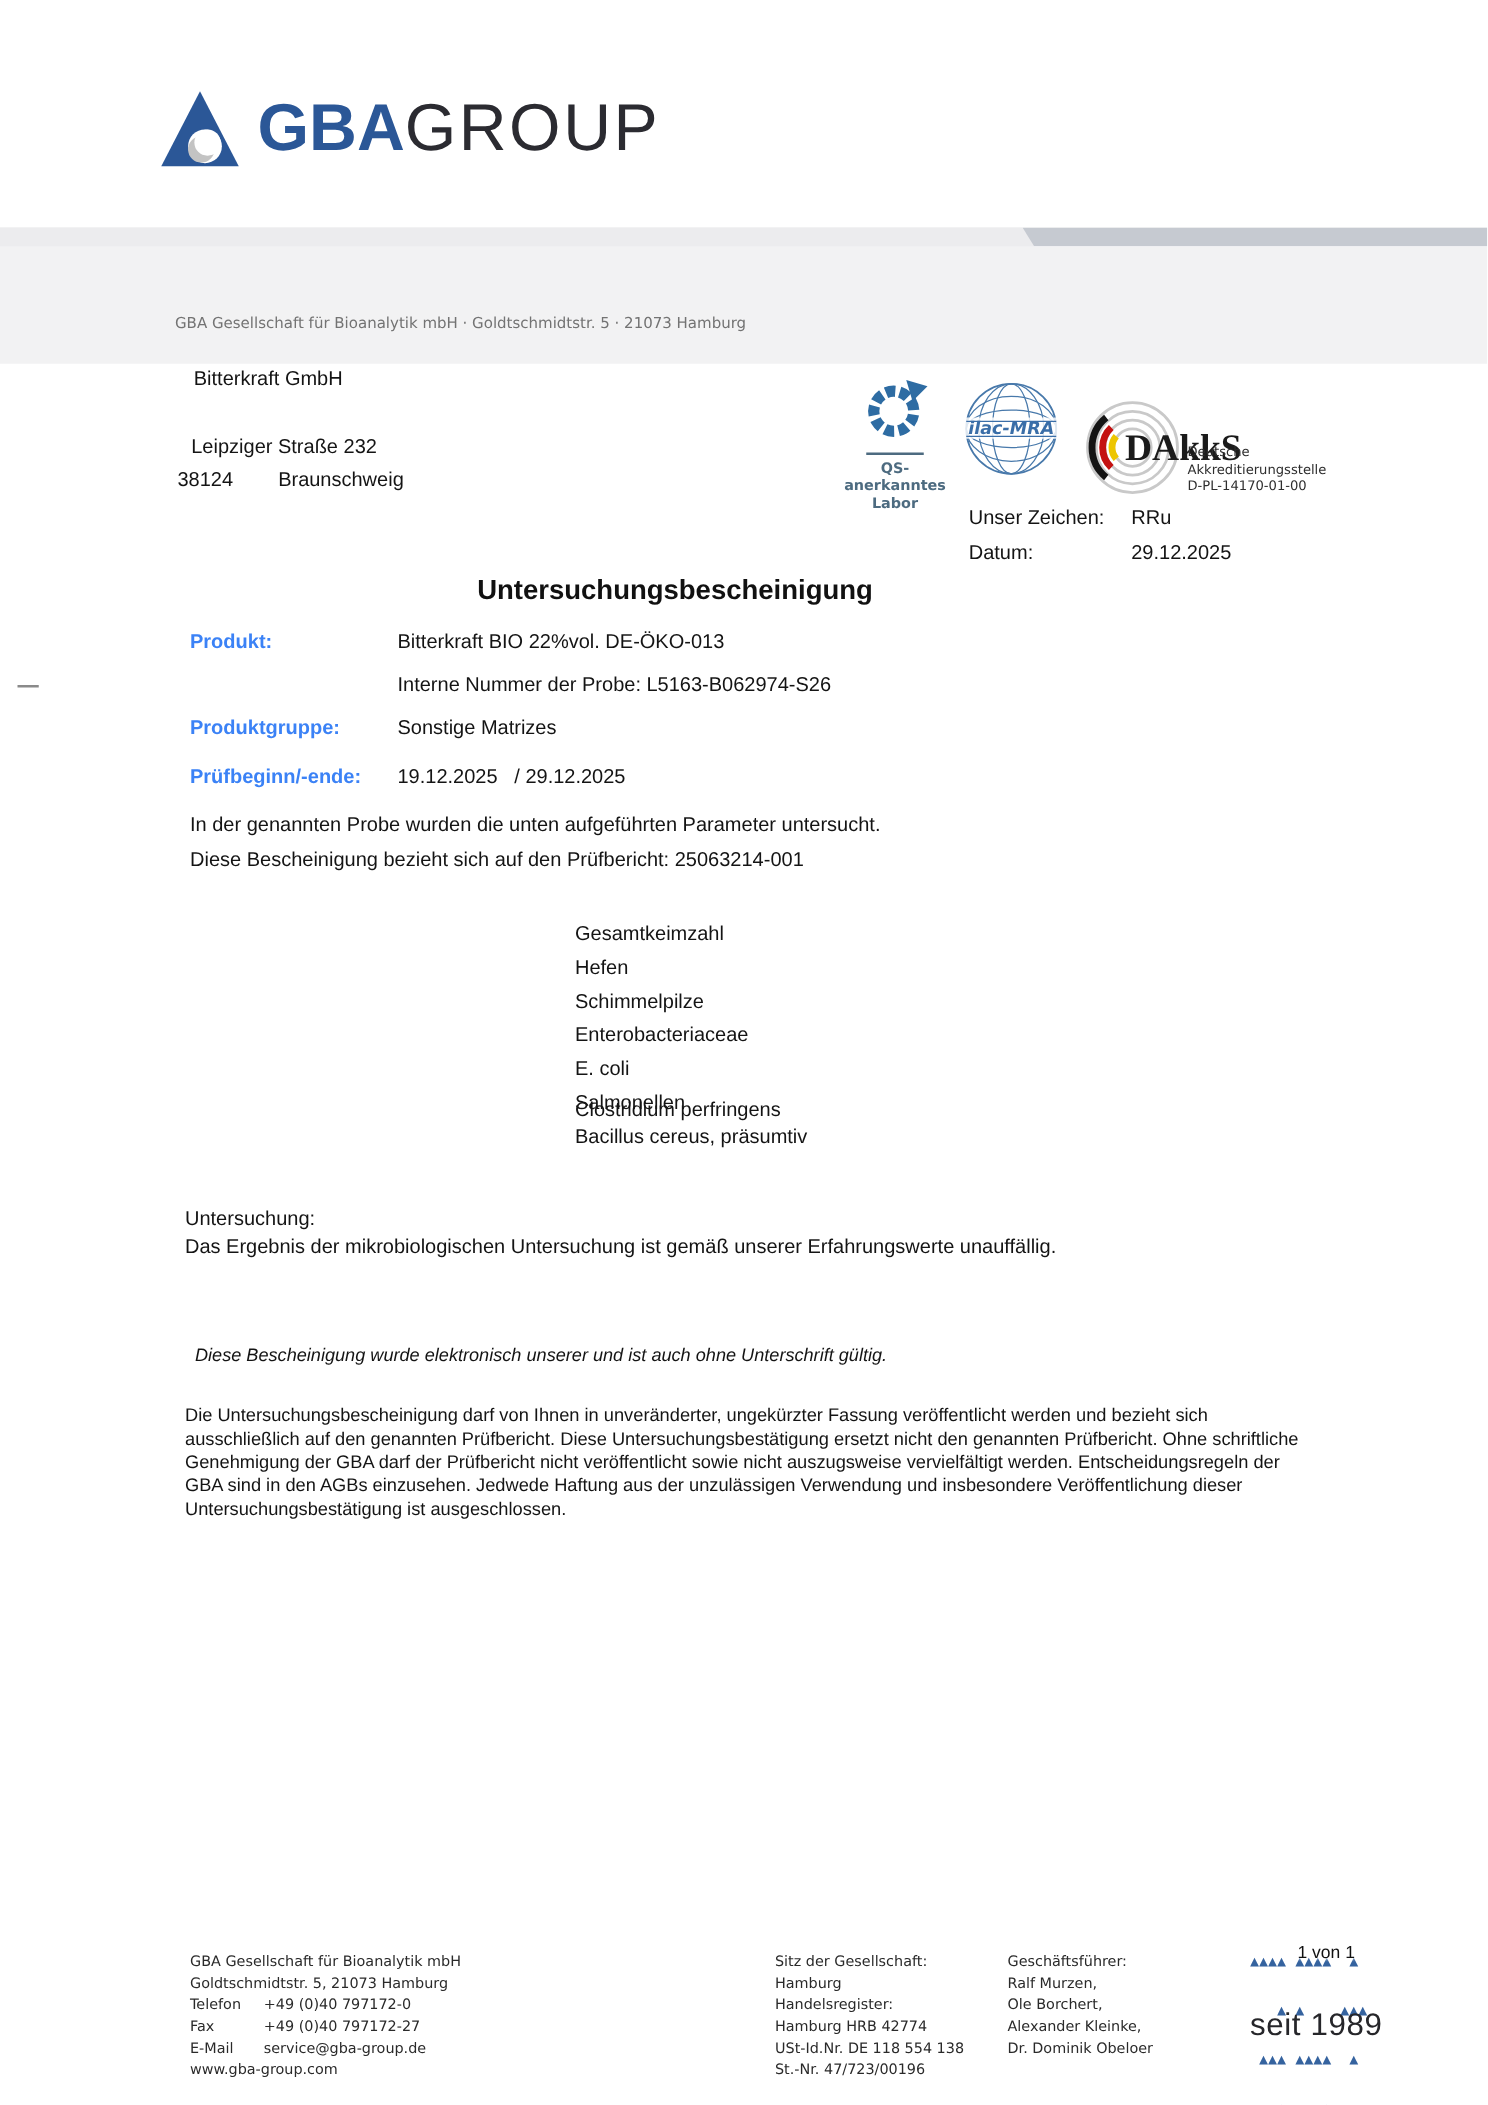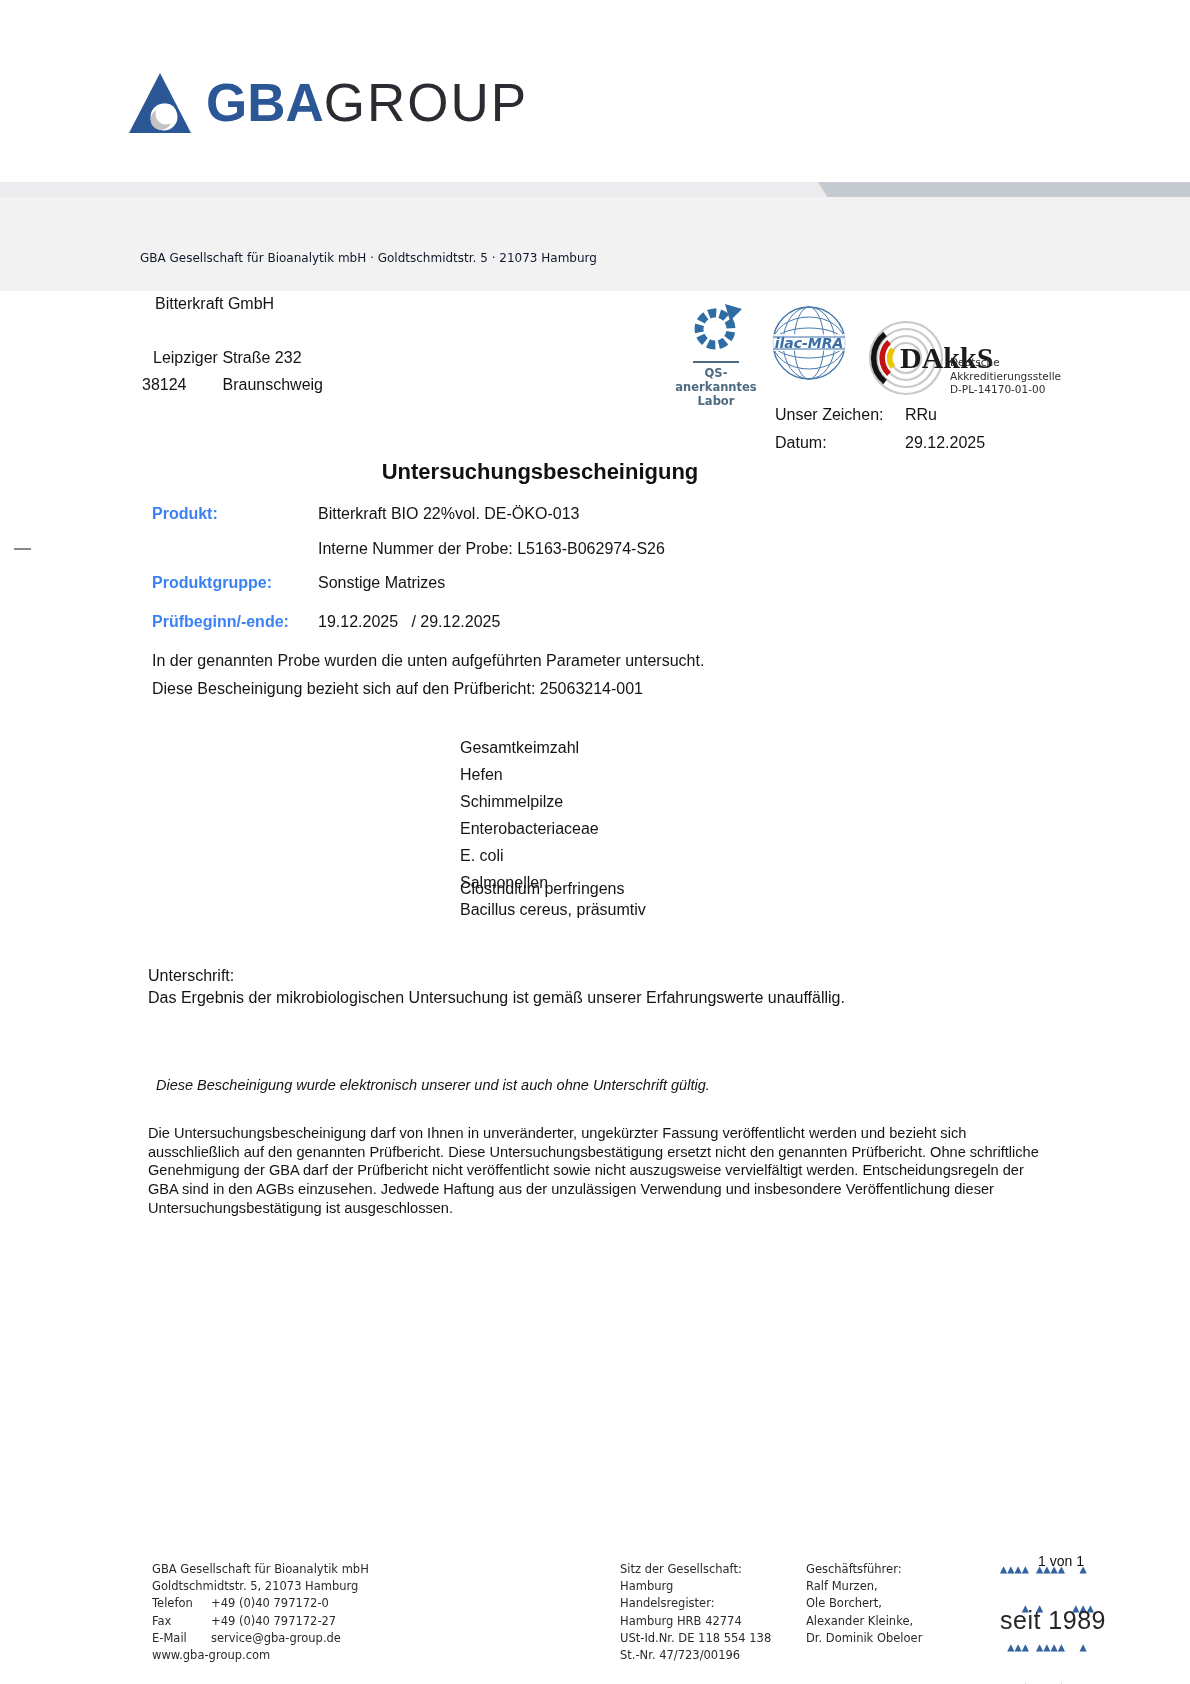--- a/index.html
+++ b/index.html
@@ -10,21 +10,21 @@
   .gray-strip{position:absolute;left:0;top:182px;width:1190px;height:109px;background:#f2f2f3;}
   .band-light{position:absolute;left:0;top:182px;width:1190px;height:15px;background:#ececee;}
   .band-dark{position:absolute;left:818px;top:182px;width:372px;height:15px;background:#c6cad1;
              clip-path:polygon(0 0,100% 0,100% 100%,2.5% 100%);}
   
   .logo-wrap{position:absolute;left:128px;top:72px;display:flex;}
   .logo-text{font-size:53px;line-height:62px;margin-left:14px;letter-spacing:0px;}
   .logo-gba{font-weight:bold;color:#2b5797;}
   .logo-group{font-weight:400;color:#2b2b31;letter-spacing:2px;}
   .sender{position:absolute;left:140px;top:251px;font-family:"DejaVu Sans",sans-serif;
-          font-size:12px;color:#0f172a;text-align:right;}
+          font-size:12px;color:#737373;text-align:right;}
   
   .rec{font-size:16px;color:#141414;}
   
   .qs-block{position:absolute;left:664px;top:302px;width:104px;text-align:center;}
   .qs-line{width:46px;height:2px;background:#4d6b80;margin:3px auto 3px auto;}
   .qs-text{font-family:"DejaVu Sans",sans-serif;font-size:11.5px;font-weight:600;color:#4d6b80;line-height:14px;}
   .ilac-block{position:absolute;left:770px;top:304px;}
   .dakks-block{position:absolute;left:854px;top:320px;width:230px;}
   .dakks-sub{position:absolute;left:96px;top:36px;font-family:"DejaVu Sans",sans-serif;
              font-size:10.5px;line-height:13.5px;color:#2e2e2e;}
@@ -143,21 +143,21 @@
 
   <div class="param" style="top:739px;">Gesamtkeimzahl</div>
   <div class="param" style="top:766px;">Hefen</div>
   <div class="param" style="top:793px;">Schimmelpilze</div>
   <div class="param" style="top:820px;">Enterobacteriaceae</div>
   <div class="param" style="top:847px;">E. coli</div>
   <div class="param" style="top:874px;">Salmonellen</div>
   <div class="param" style="top:901px;">Bacillus cereus, präsumtiv</div>
   <div class="param" style="top:880px;">Clostridium perfringens</div>
 
-  <div class="body-line" style="left:148px;top:967px;">Unterschrift:</div>
+  <div class="body-line" style="left:148px;top:967px;">Untersuchung:</div>
   <div class="body-line" style="left:148px;top:989px;">Das Ergebnis der mikrobiologischen Untersuchung ist gemäß unserer Erfahrungswerte unauffällig.</div>
 
   <div class="italic-note">Diese Bescheinigung wurde elektronisch unserer und ist auch ohne Unterschrift gültig.</div>
 
   <div class="disclaimer">Die Untersuchungsbescheinigung darf von Ihnen in unveränderter, ungekürzter Fassung veröffentlicht werden und bezieht sich ausschließlich auf den genannten Prüfbericht. Diese Untersuchungsbestätigung ersetzt nicht den genannten Prüfbericht. Ohne schriftliche Genehmigung der GBA darf der Prüfbericht nicht veröffentlicht sowie nicht auszugsweise vervielfältigt werden. Entscheidungsregeln der GBA sind in den AGBs einzusehen. Jedwede Haftung aus der unzulässigen Verwendung und insbesondere Veröffentlichung dieser Untersuchungsbestätigung ist ausgeschlossen.</div>
 
   <div class="fold-mark"></div>
 
   <div class="fcol foot" style="left:152px;">
     <div>GBA Gesellschaft für Bioanalytik mbH</div>

